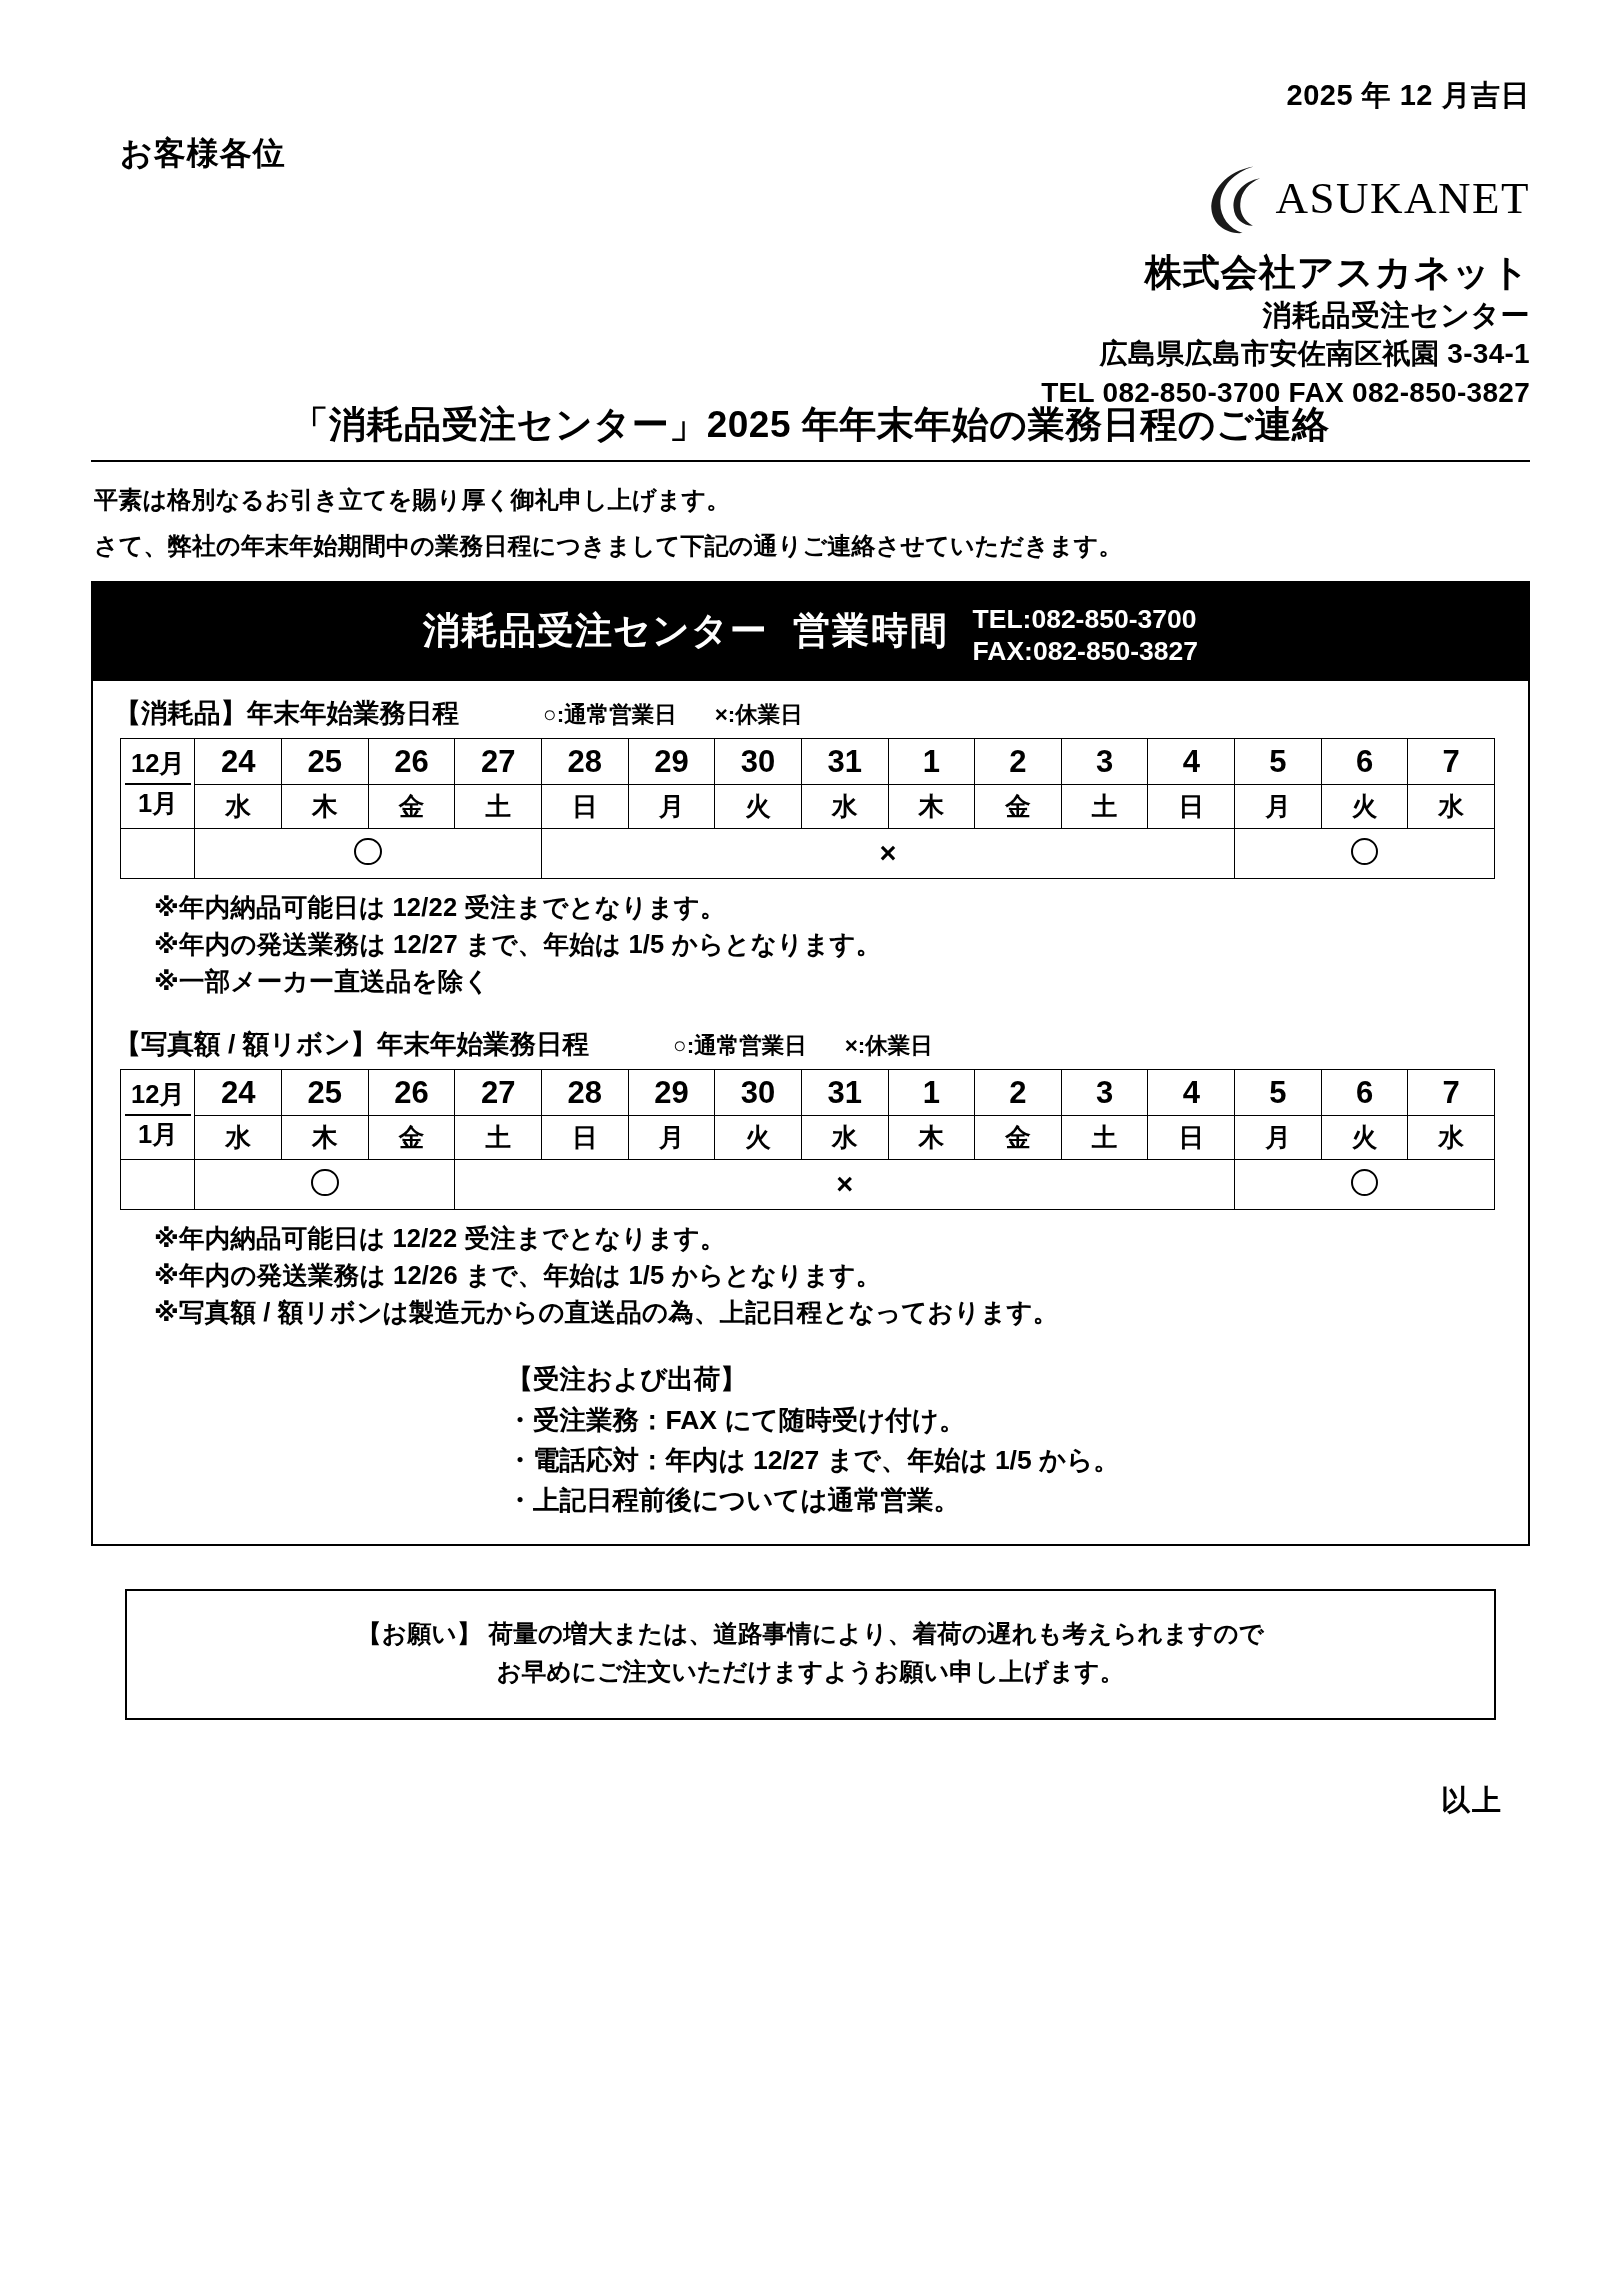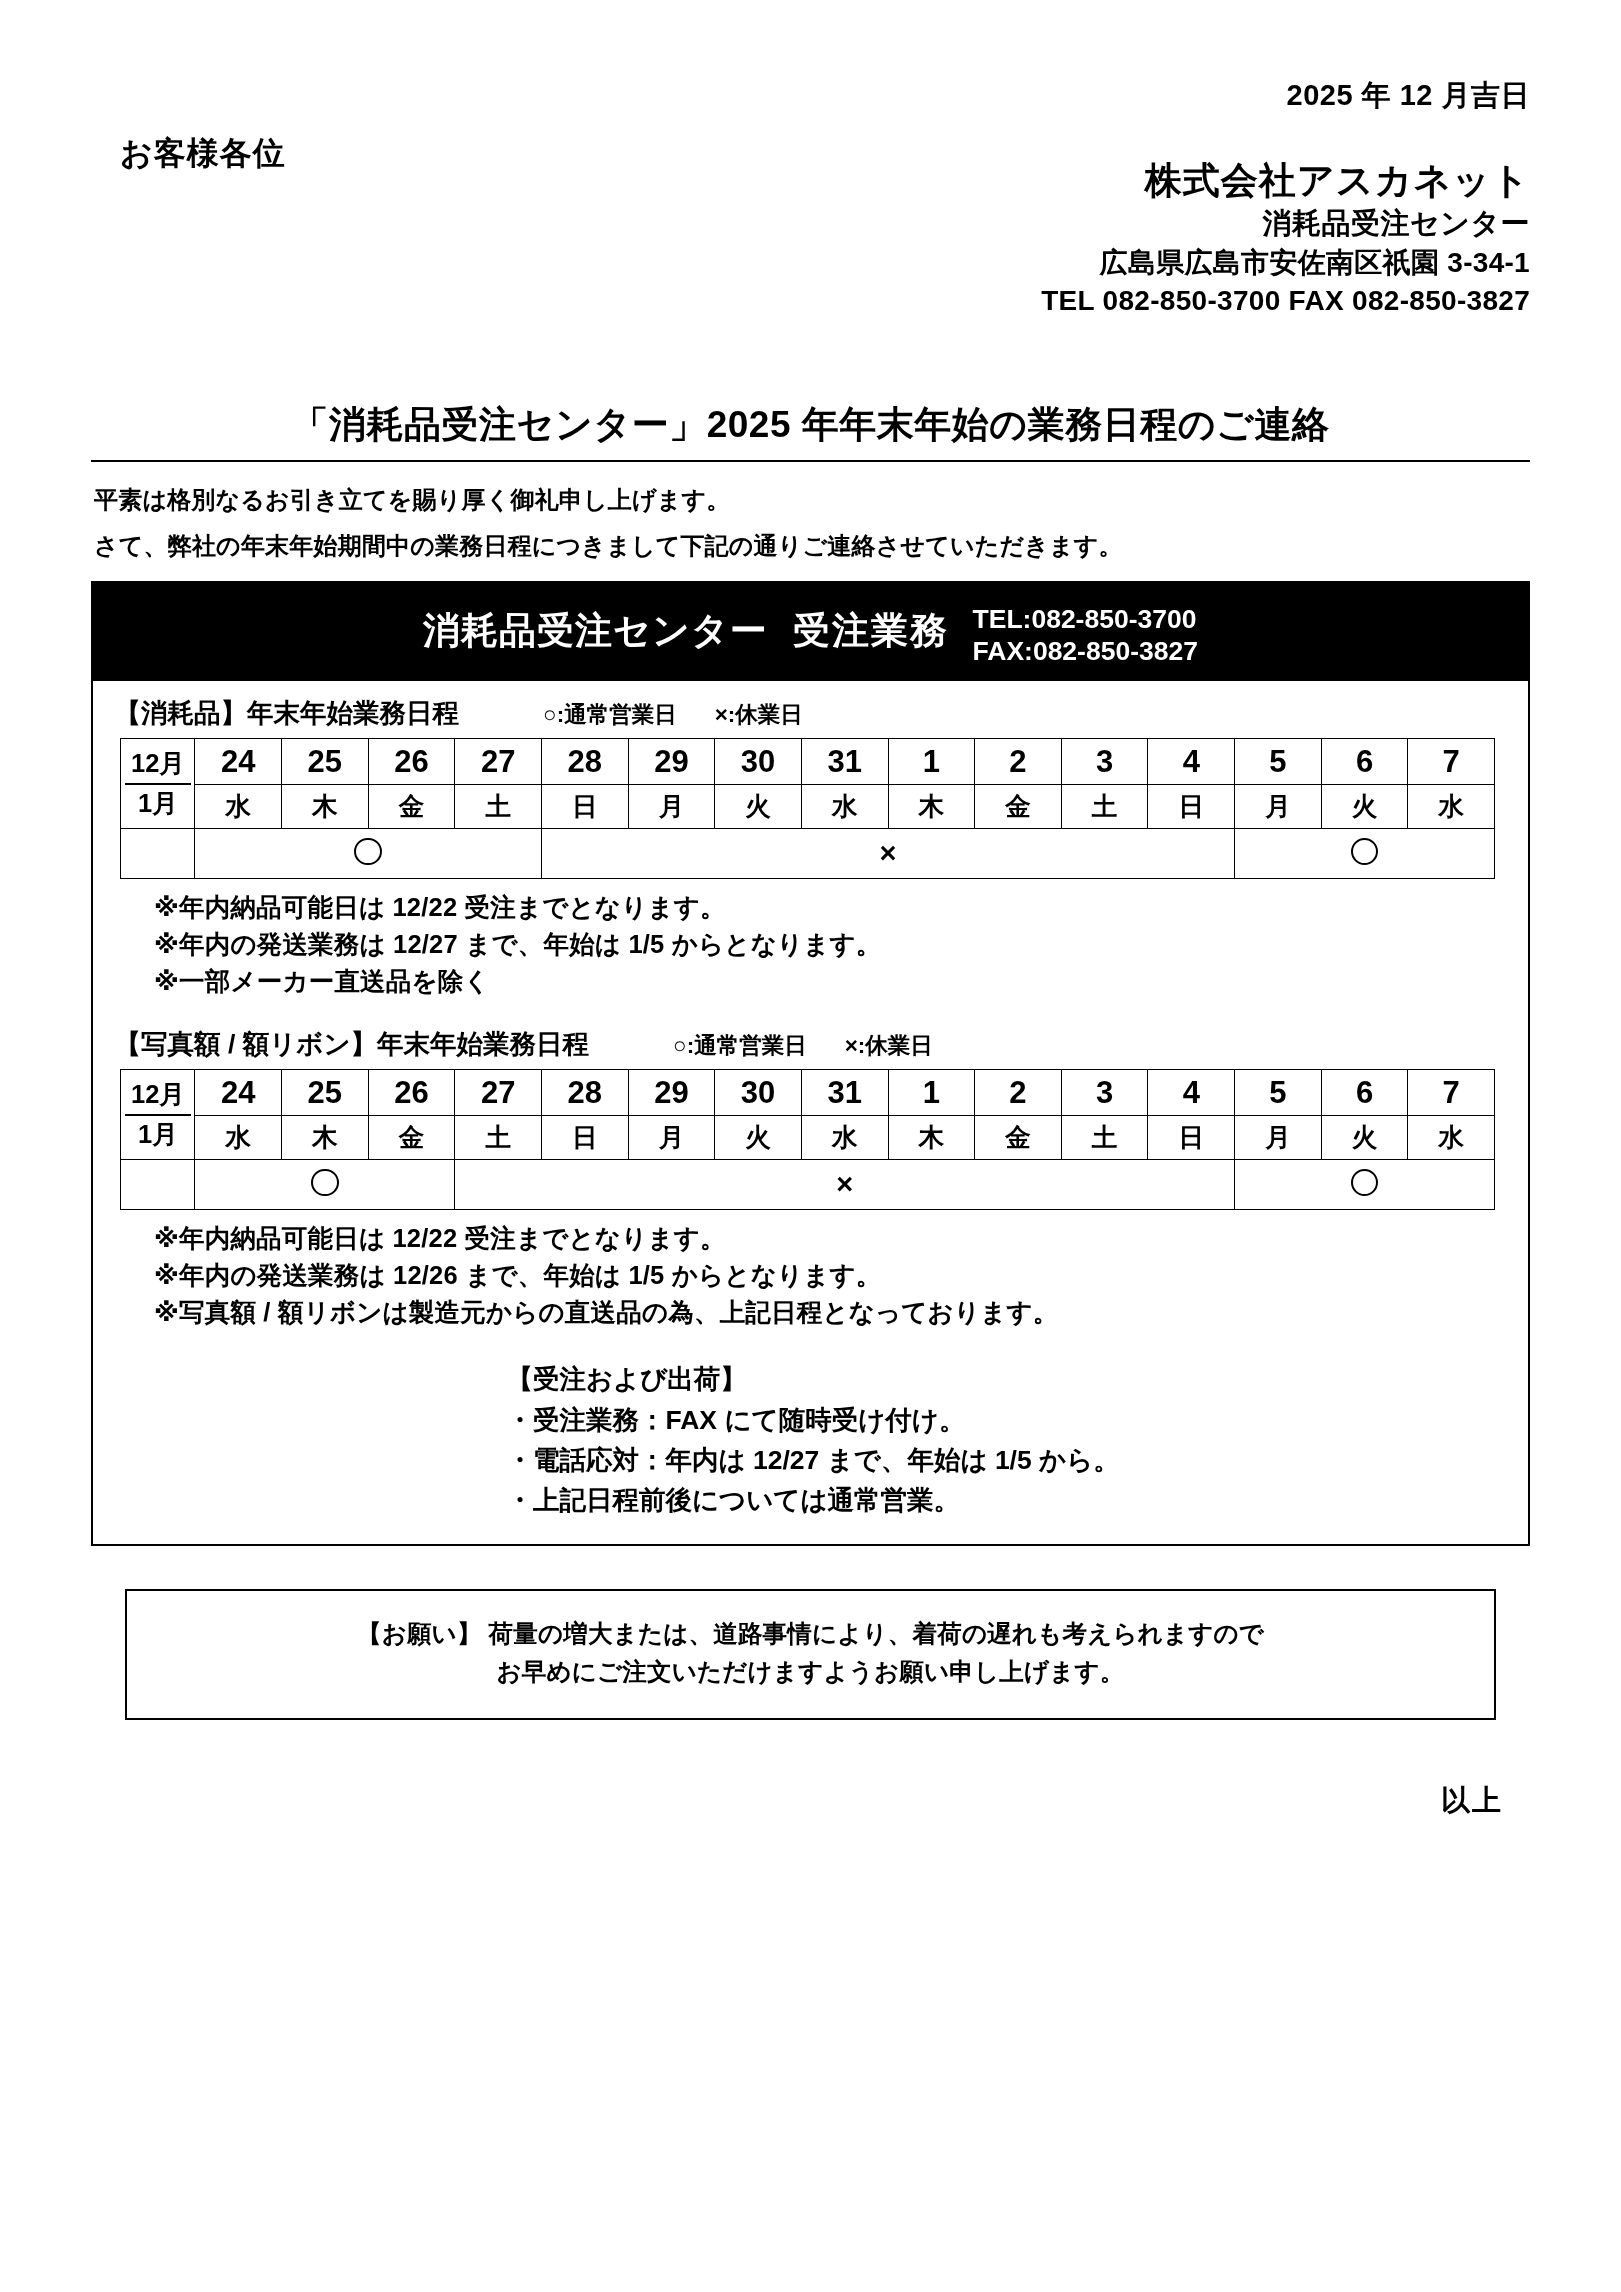--- a/index.html
+++ b/index.html
@@ -337,20 +337,29 @@
 </head>
 <body>
 
 <div class="page">
 
   <div class="header">
     <div class="date-line">2025 年 12 月吉日</div>
     <div class="addressee">お客様各位</div>
 
     <div class="company-block">
+      <div class="logo-row">
+        <span class="logo-mark">
+          <svg viewBox="0 0 100 100" width="74" height="74" aria-hidden="true">
+            <path d="M63 6 C26 12 4 40 6 64 C8 86 28 98 48 96 C30 90 18 74 18 56 C18 34 36 14 63 6 Z" fill="#1a1a1a"></path>
+            <path d="M72 22 C48 26 34 44 36 62 C37 76 48 86 62 86 C50 80 44 68 45 56 C46 40 57 28 72 22 Z" fill="#1a1a1a"></path>
+          </svg>
+        </span>
+        <span class="logo-word">ASUKANET</span>
+      </div>
       <div class="company-name">株式会社アスカネット</div>
       <div class="company-dept">消耗品受注センター</div>
       <div class="company-addr">広島県広島市安佐南区祇園 3-34-1</div>
       <div class="company-tel">TEL 082-850-3700 FAX 082-850-3827</div>
     </div>
   </div>
 
   <div class="doc-title-wrap">
     <div class="doc-title">「消耗品受注センター」2025 年年末年始の業務日程のご連絡</div>
     <div class="title-rule"></div>
@@ -358,21 +367,21 @@
 
   <div class="intro">
     <p>平素は格別なるお引き立てを賜り厚く御礼申し上げます。</p>
     <p>さて、弊社の年末年始期間中の業務日程につきまして下記の通りご連絡させていただきます。</p>
   </div>
 
   <div class="main-box">
 
     <div class="black-bar">
       <span class="bar-title">消耗品受注センター</span>
-      <span class="bar-hours">受注業務</span>
+      <span class="bar-hours">営業時間</span>
       <span class="bar-contact">
         <span style="display:block">TEL:082-850-3700</span>
         <span style="display:block">FAX:082-850-3827</span>
       </span>
     </div>
 
     <div class="box-inner">
 
       <div class="sec-head">
         <span class="sec-title">【消耗品】年末年始業務日程</span>

